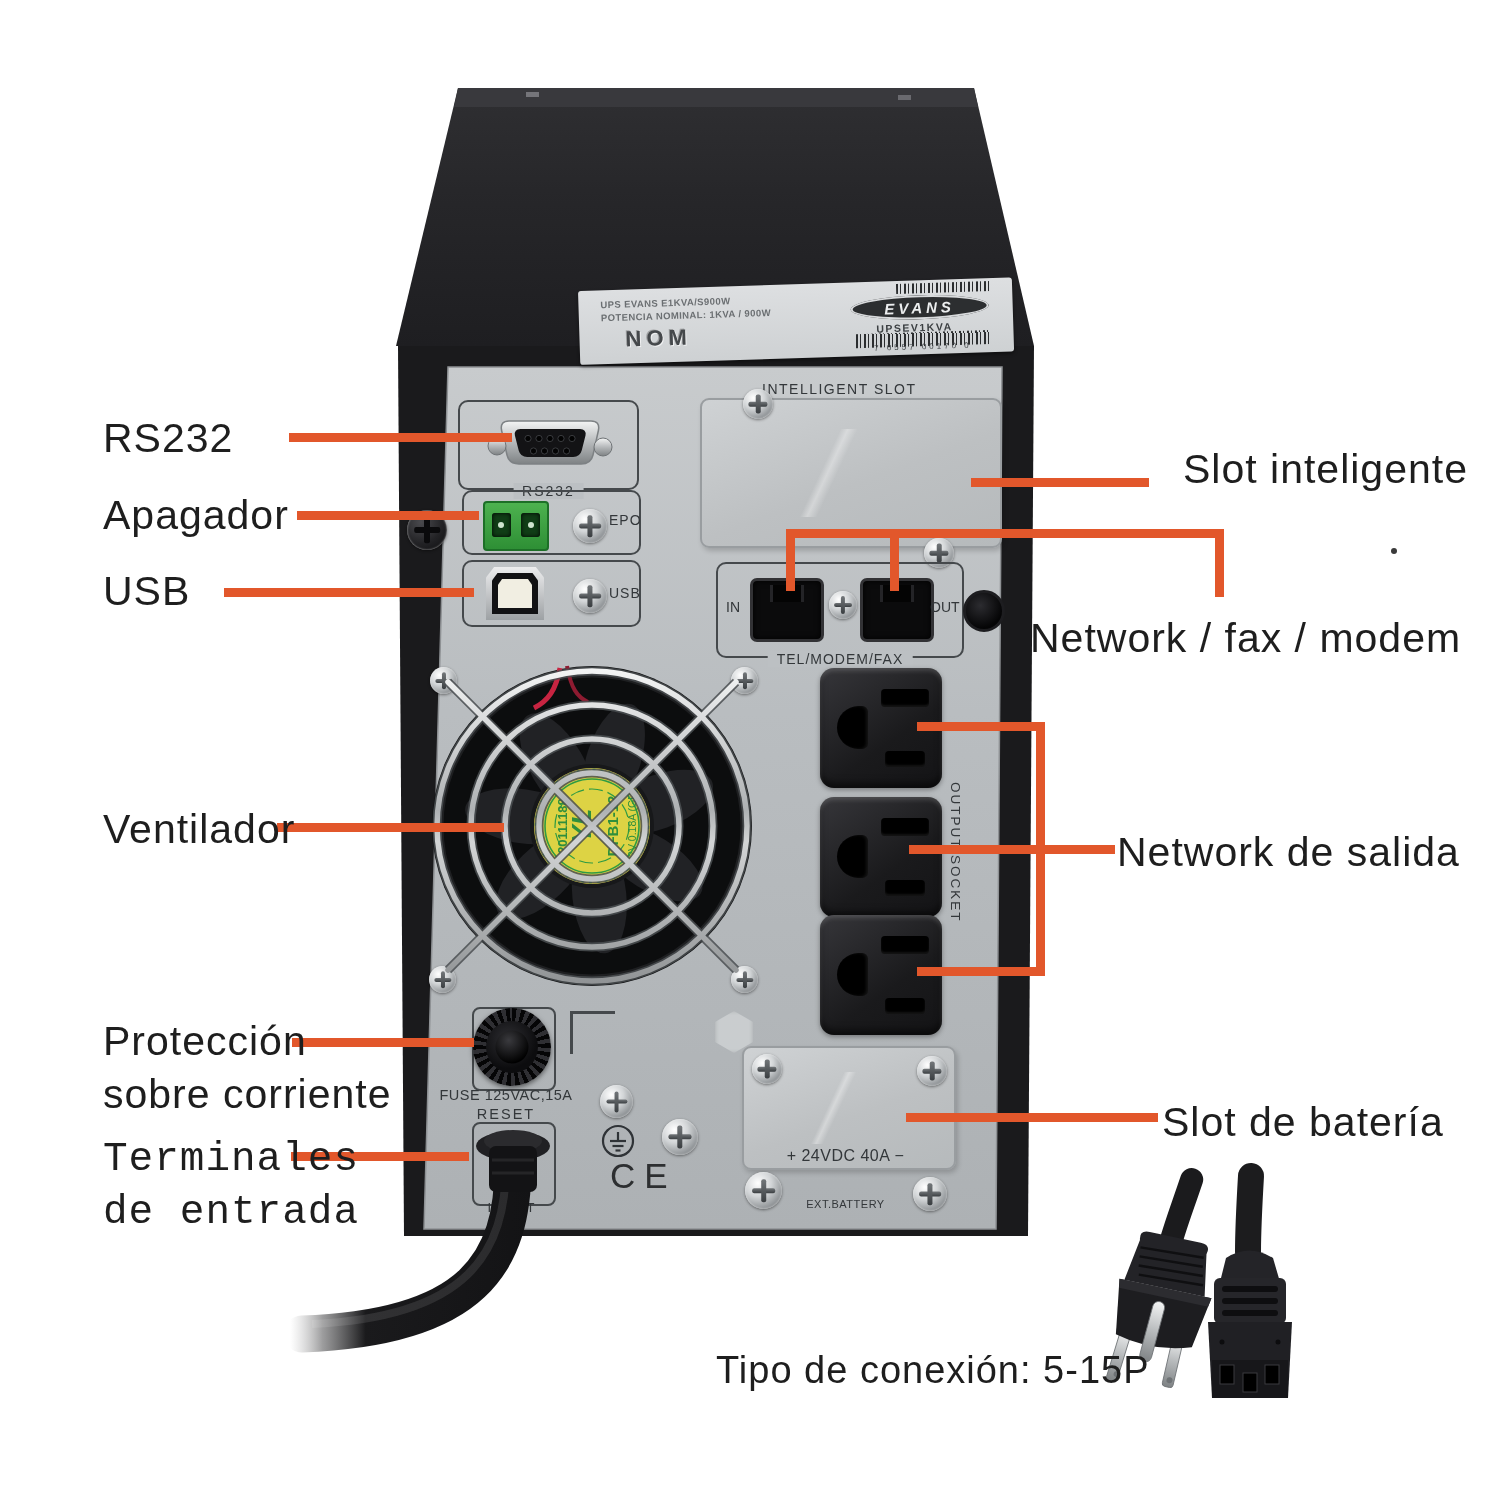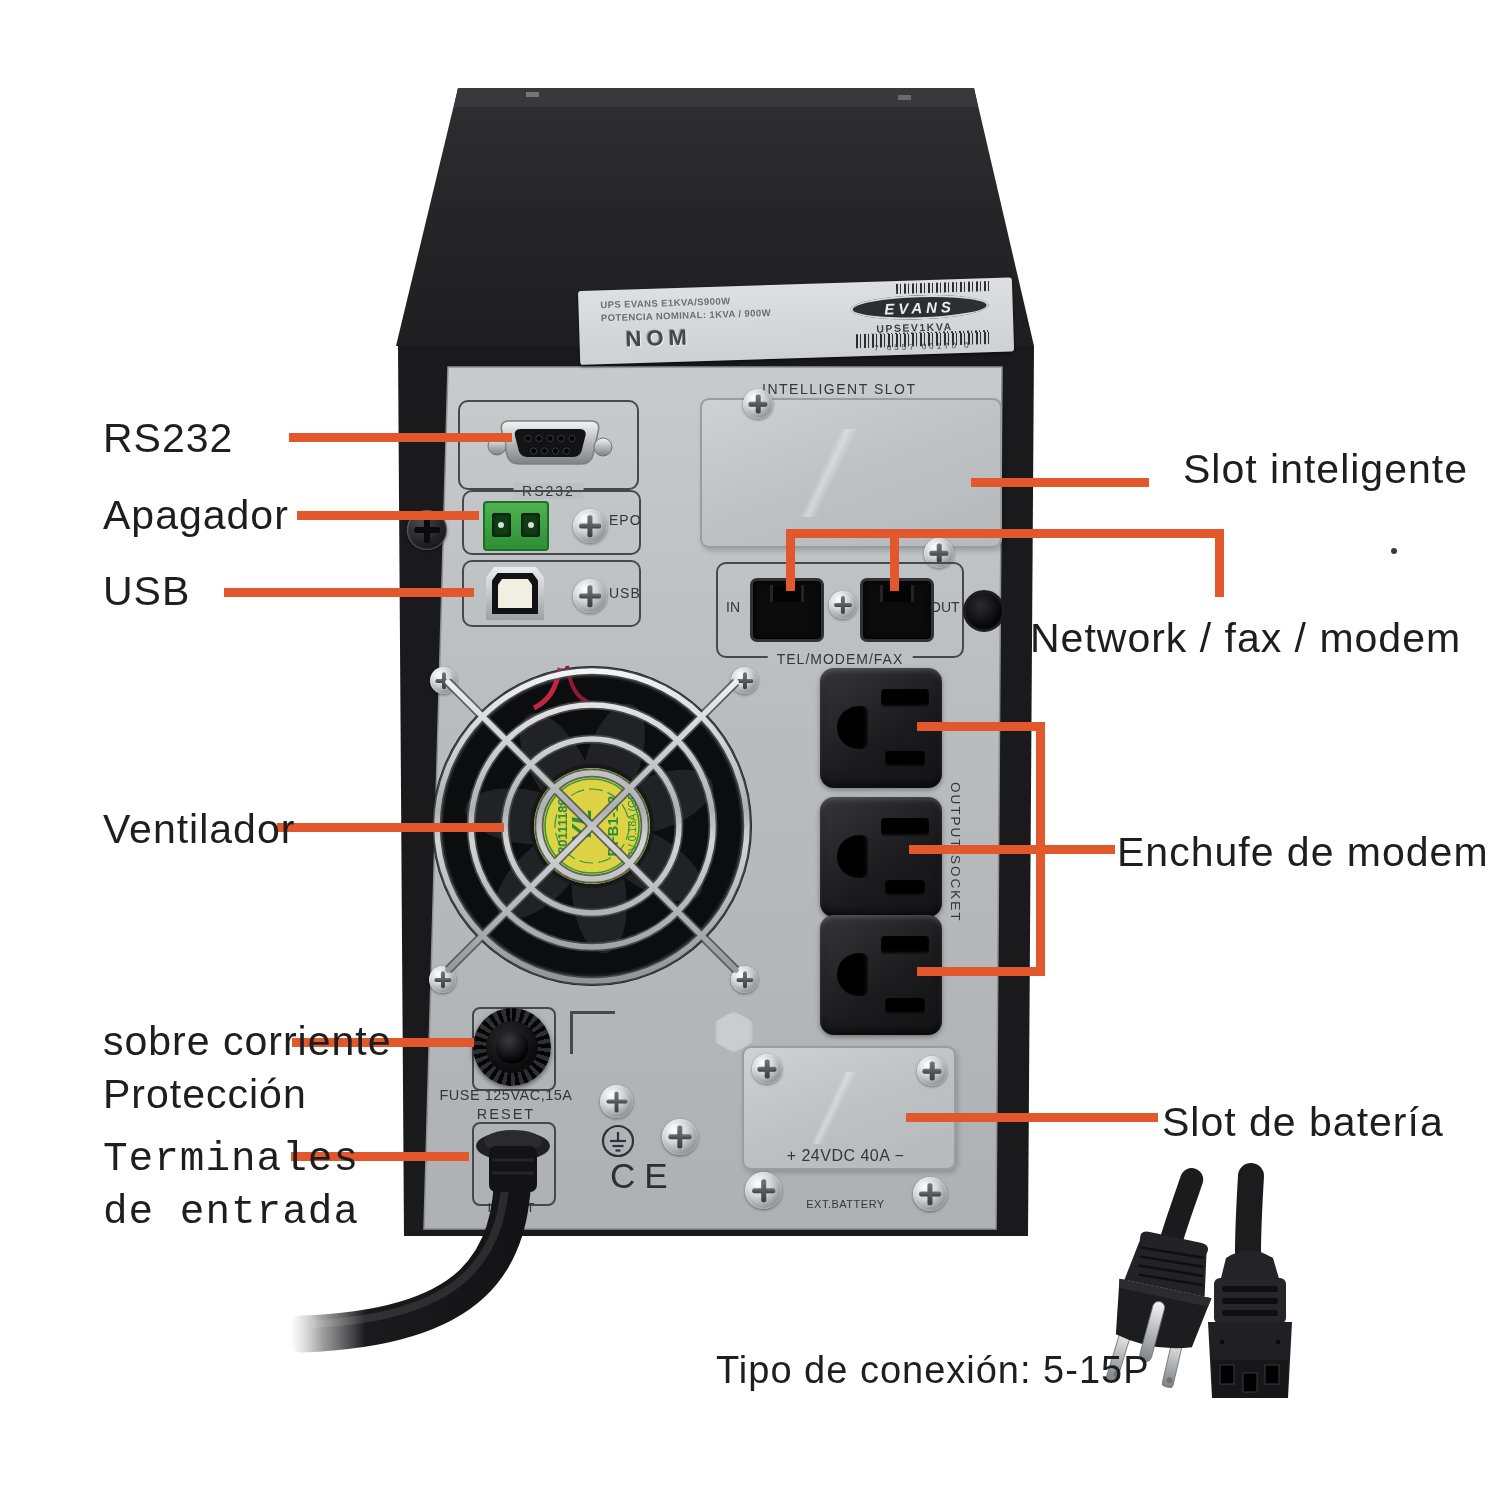--- a/index.html
+++ b/index.html
@@ -362,26 +362,26 @@
   <div class="cl" style="left:906px;top:1113px;width:252px;height:9px;"></div>
   <div class="dot" style="left:1391px;top:548px;"></div>
 
   <div class="lab" style="left:103px;top:412px;">RS232</div>
   <div class="lab" style="left:103px;top:489px;">
     <div>Apagador</div>
   </div>
   <div class="lab" style="left:103px;top:565px;">USB</div>
   <div class="lab" style="left:103px;top:803px;">Ventilador</div>
   <div class="lab" style="left:103px;top:1015px;">
+    <div>Protección</div>
     <div>sobre corriente</div>
-    <div>Protección</div>
   </div>
   <div class="lab" style="left:103px;top:1133px;font-family:Liberation Mono, monospace;">
     <div>Terminales</div>
     <div>de entrada</div>
   </div>
   <div class="lab" style="left:1163px;top:443px;margin-left:20px;">Slot inteligente</div>
   <div class="lab" style="left:1030px;top:612px;">Network / fax / modem</div>
-  <div class="lab" style="left:1117px;top:826px;">Enchufe de modem</div>
+  <div class="lab" style="left:1117px;top:826px;">Network de salida</div>
   <div class="lab" style="left:1162px;top:1096px;">Slot de batería</div>
 
   <div class="lab" style="left:716px;top:1346px;font-size:38px;">Tipo de conexión: 5-15P</div>
 </div>
 
 </body></html>

